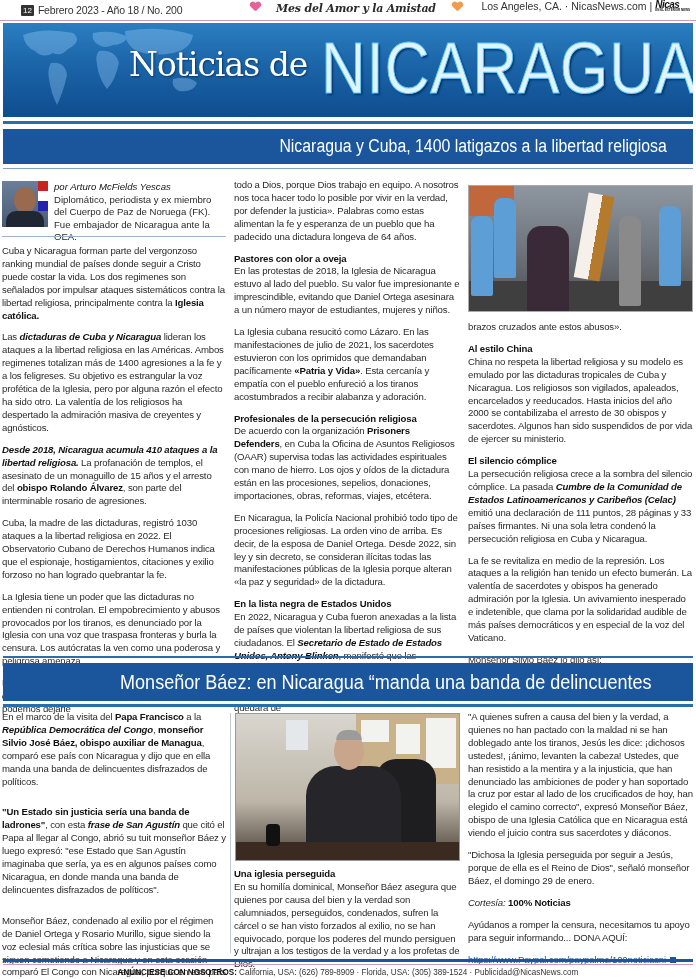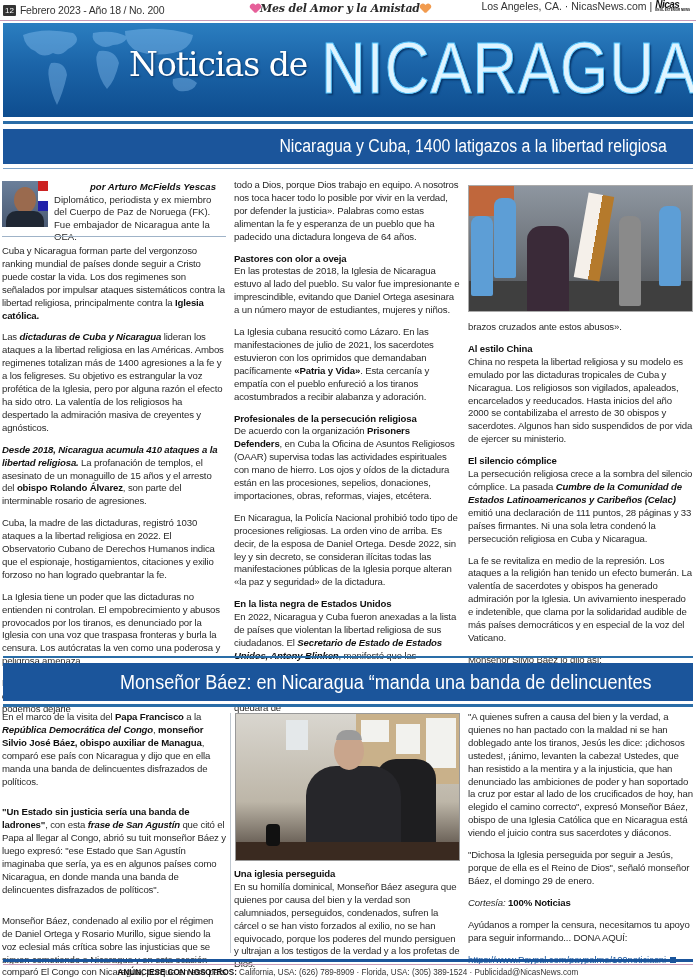--- a/index.html
+++ b/index.html
@@ -1,23 +1,23 @@
 <!DOCTYPE html>
 <html><head>
 <meta charset="utf-8">
 <style>
   * { box-sizing: border-box; margin: 0; padding: 0; }
   html, body { width: 696px; height: 979px; background: #ffffff; overflow: hidden; }
   body { font-family: "Liberation Sans", sans-serif; color: #222; position: relative; }
 
   
   .topbar { position: absolute; left: 0; top: 0; width: 696px; height: 20px; display: flex; align-items: center; font-family: "Liberation Sans", sans-serif; font-size: 10.5px; color: #333; }
-  .topbar .pgnum { display: inline-block; background: #333; color: #fff; font-size: 8px; font-weight: normal; padding: 1px 2px; margin: 0 4px 0 3px; border-radius: 1px; }
+  .topbar .pgnum { display: inline-block; background: #333; color: #fff; font-size: 8px; font-weight: normal; padding: 1px 2px; margin: 0 4px 0 21px; border-radius: 1px; }
   .topbar .issue { letter-spacing: -0.2px; }
-  .topbar .campaign { position: absolute; left: 250px; top: 2px; font-family: "DejaVu Serif", serif; font-style: italic; font-weight: bold; font-size: 11px; color: #2b2b2b; letter-spacing: -0.2px; display: flex; align-items: center; gap: 0; }
+  .topbar .campaign { position: absolute; left: 250px; top: 2px; font-family: "DejaVu Serif", serif; font-style: italic; font-weight: bold; font-size: 11px; color: #2b2b2b; letter-spacing: -0.2px; display: flex; align-items: flex-start; gap: 16px; }
   .heart { display: inline-block; width: 10px; height: 10px; position: relative; }
   .heart::before, .heart::after { content: ""; position: absolute; top: 0; width: 6px; height: 9px; border-radius: 6px 6px 0 0; }
   .heart::before { left: 5px; transform: rotate(-45deg); transform-origin: 0 100%; }
   .heart::after { left: 0; transform: rotate(45deg); transform-origin: 100% 100%; }
   .heart.pink::before, .heart.pink::after { background: #e6609a; }
   .heart.orange::before, .heart.orange::after { background: #f19b4f; }
   .topbar .right { position: absolute; right: 6px; top: 0; display: flex; align-items: center; gap: 3px; font-size: 10.5px; margin-left: 44px; }
   .topbar .nicaslogo { font-family: Liberation Sans, sans-serif; font-style: italic; font-weight: bold; font-size: 10px; color: #111; line-height: 8px; letter-spacing: -0.5px; }
   .topbar .nicaslogo small { display: block; font-size: 3px; font-style: normal; letter-spacing: 0; line-height: 3px; }
   .pinkline { position: absolute; left: 0; top: 20px; width: 696px; height: 1px; background: #c99bb8; }
@@ -43,21 +43,21 @@
   .c2 { left: 234px; width: 226px; }
   .c3 { left: 468px; width: 225px; }
 
   
   .author { position: absolute; left: 2px; top: 181px; width: 224px; height: 50px; }
   .author .photo { position: absolute; left: 0; top: 0; width: 46px; height: 46px; background: linear-gradient(180deg, #6b7f9a 0%, #4a5a73 100%); overflow: hidden; }
   .author .photo .face { position: absolute; left: 12px; top: 6px; width: 22px; height: 26px; border-radius: 50%; background: #9a6a4e; }
   .author .photo .suit { position: absolute; left: 4px; top: 30px; width: 38px; height: 20px; border-radius: 10px 10px 0 0; background: #1f2733; }
   .author .photo .flag { position: absolute; right: 0; top: 0; width: 10px; height: 30px; background: linear-gradient(180deg, #c22 0, #c22 33%, #fff 33%, #fff 66%, #22a 66%); }
   .author .info { position: absolute; left: 52px; top: 0; width: 172px; font-size: 9.6px; line-height: 12.6px; color: #2a2a2a; }
-  .author .byline { font-weight: bold; font-style: italic; color: #111; margin-left: 36px; }
+  .author .byline { font-weight: normal; font-style: italic; color: #111; }
   .author-rule { position: absolute; left: 2px; top: 236px; width: 224px; height: 1px; background: #9fb3c8; }
 
   
   .photo1 { position: absolute; left: 468px; top: 185px; width: 225px; height: 127px; background: linear-gradient(180deg, #8e96a0 0%, #6f757c 50%, #4d4f52 100%); overflow: hidden; border: 1px solid #aaa; }
   .photo1 .wall { position: absolute; left: 0; top: 0; width: 45px; height: 30px; background: #c0673c; }
   .photo1 .cop { position: absolute; width: 22px; height: 80px; background: #5d9ed6; border-radius: 8px 8px 2px 2px; }
   .photo1 .bishop { position: absolute; left: 58px; top: 40px; width: 42px; height: 87px; background: #3a2a38; border-radius: 14px 14px 0 0; }
   .photo1 .banner-flag { position: absolute; left: 112px; top: 8px; width: 26px; height: 86px; background: linear-gradient(90deg, #f5f0ea 0, #f5f0ea 55%, #b57a2c 55%); transform: rotate(10deg); }
   .photo1 .road { position: absolute; left: 0; bottom: 0; width: 100%; height: 30px; background: #3f3f3f; }
 

